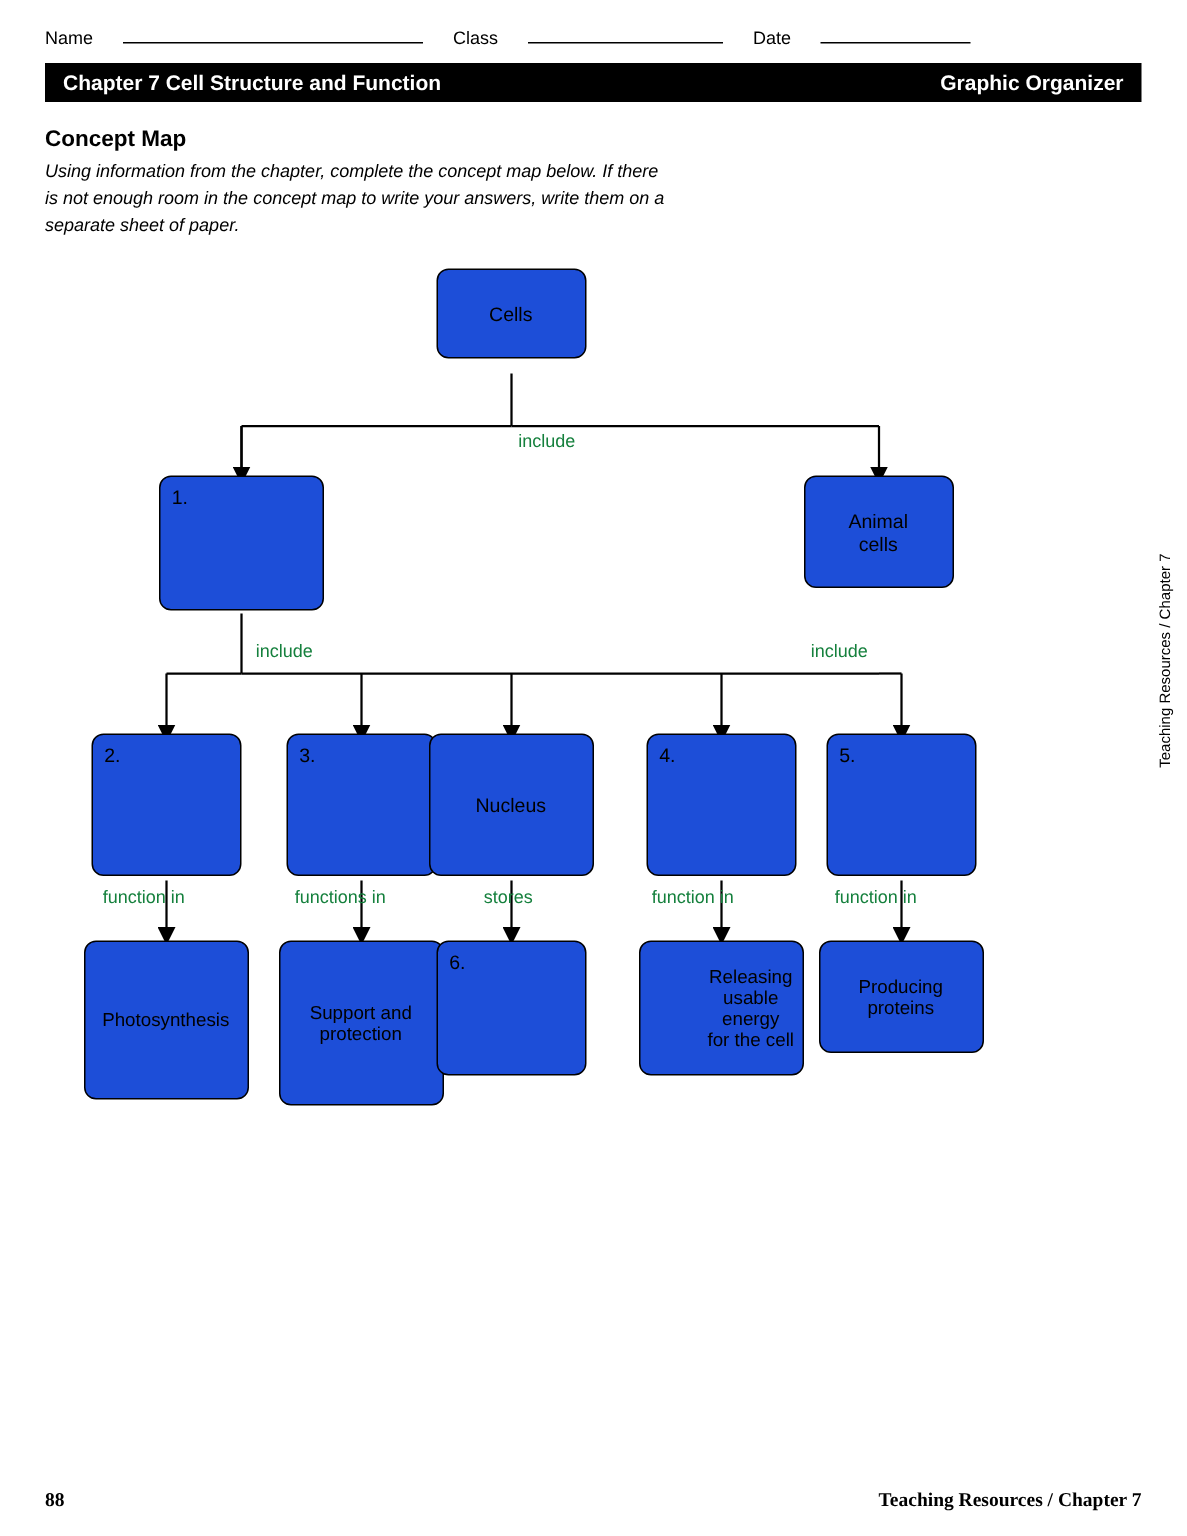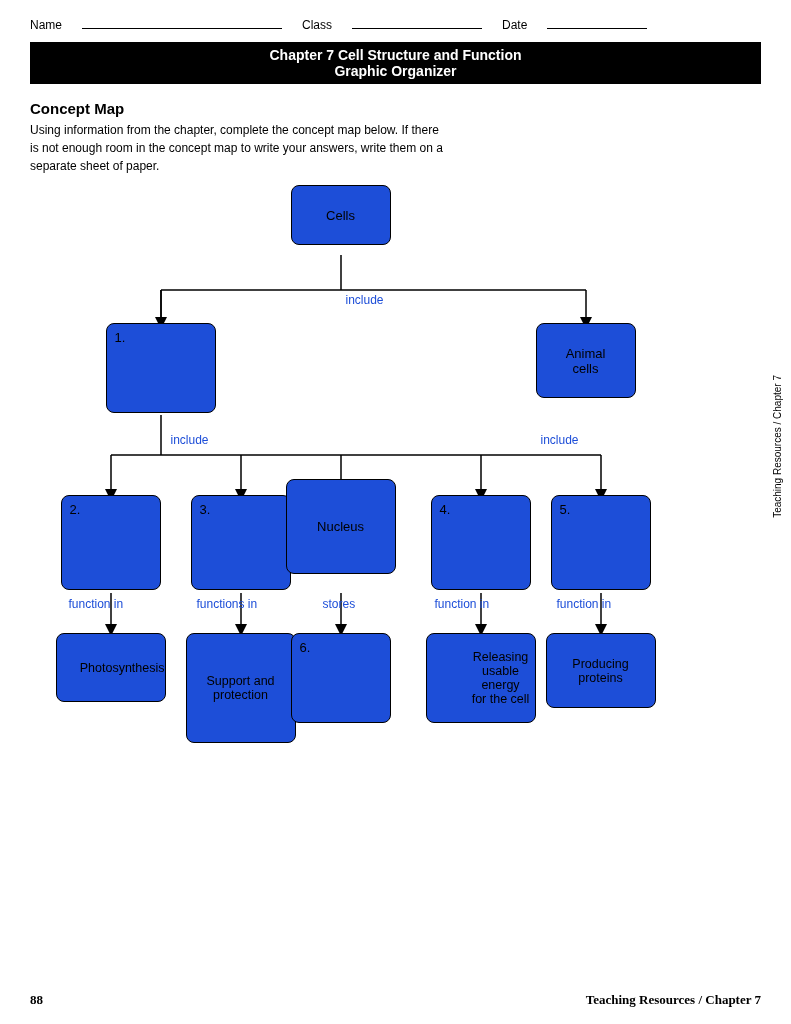--- a/index.html
+++ b/index.html
@@ -37,30 +37,31 @@
     .chapter-bar {
       background: #000;
       color: #fff;
       font-weight: bold;
       font-size: 14px;
       padding: 5px 12px;
       display: flex;
       justify-content: space-between;
       align-items: center;
       margin-bottom: 16px;
-      flex-direction: column;
     }
     .section-title {
       font-weight: bold;
       font-size: 15px;
       margin-bottom: 4px;
     }
     .instructions {
+      font-style: italic;
       font-size: 12px;
       line-height: 1.5;
+      margin-bottom: 10px;
       max-width: 420px;
     }
     .concept-map-area {
       position: relative;
       width: 730px;
       height: 780px;
       margin: 0 auto;
     }
     .node {
       position: absolute;
@@ -69,21 +70,21 @@
       display: flex;
       align-items: center;
       justify-content: center;
       text-align: center;
       font-size: 13px;
       background: #1d4ed8;
     }
     .label {
       position: absolute;
       font-size: 12px;
-      color: #1d4ed8;
+      color: #15803d;
     }
     svg.connectors {
       position: absolute;
       top: 0; left: 0;
       width: 100%;
       height: 100%;
       pointer-events: none;
     }
     .footer {
       position: absolute;
@@ -197,21 +198,21 @@
     <div class="label" style="left:510px;top:258px;">include</div>
 
     <div class="node" style="width:100px;height:95px;left:30px;top:320px;">
       <span style="position:absolute;top:6px;left:8px;font-size:13px;">2.</span>
     </div>
 
     <div class="node" style="width:100px;height:95px;left:160px;top:320px;">
       <span style="position:absolute;top:6px;left:8px;font-size:13px;">3.</span>
     </div>
 
-    <div class="node" style="width:110px;height:95px;left:255px;top:304px;">
+    <div class="node" style="width:110px;height:95px;left:255px;top:320px;">
       <span>Nucleus</span>
     </div>
 
     <div class="node" style="width:100px;height:95px;left:400px;top:320px;">
       <span style="position:absolute;top:6px;left:8px;font-size:13px;">4.</span>
     </div>
 
     <div class="node" style="width:100px;height:95px;left:520px;top:320px;">
       <span style="position:absolute;top:6px;left:8px;font-size:13px;">5.</span>
     </div>
@@ -219,21 +220,21 @@
     <div class="label" style="left:38px;top:422px;">function
 in</div>
     <div class="label" style="left:166px;top:422px;">functions
 in</div>
     <div class="label" style="left:292px;top:422px;">stores</div>
     <div class="label" style="left:404px;top:422px;">function
 in</div>
     <div class="label" style="left:526px;top:422px;">function
 in</div>
 
-    <div class="node" style="width:110px;height:69px;left:25px;top:458px;justify-content:flex-end;">
+    <div class="node" style="width:110px;height:106px;left:25px;top:458px;">
       <span style="text-align:center;font-size:12.5px;">Photosynthesis</span>
     </div>
 
     <div class="node" style="width:110px;height:110px;left:155px;top:458px;">
       <span style="text-align:center;font-size:12.5px;white-space:pre-line;">Support and
 protection</span>
     </div>
 
     <div class="node" style="width:100px;height:90px;left:260px;top:458px;">
       <span style="position:absolute;top:6px;left:8px;font-size:13px;">6.</span>

